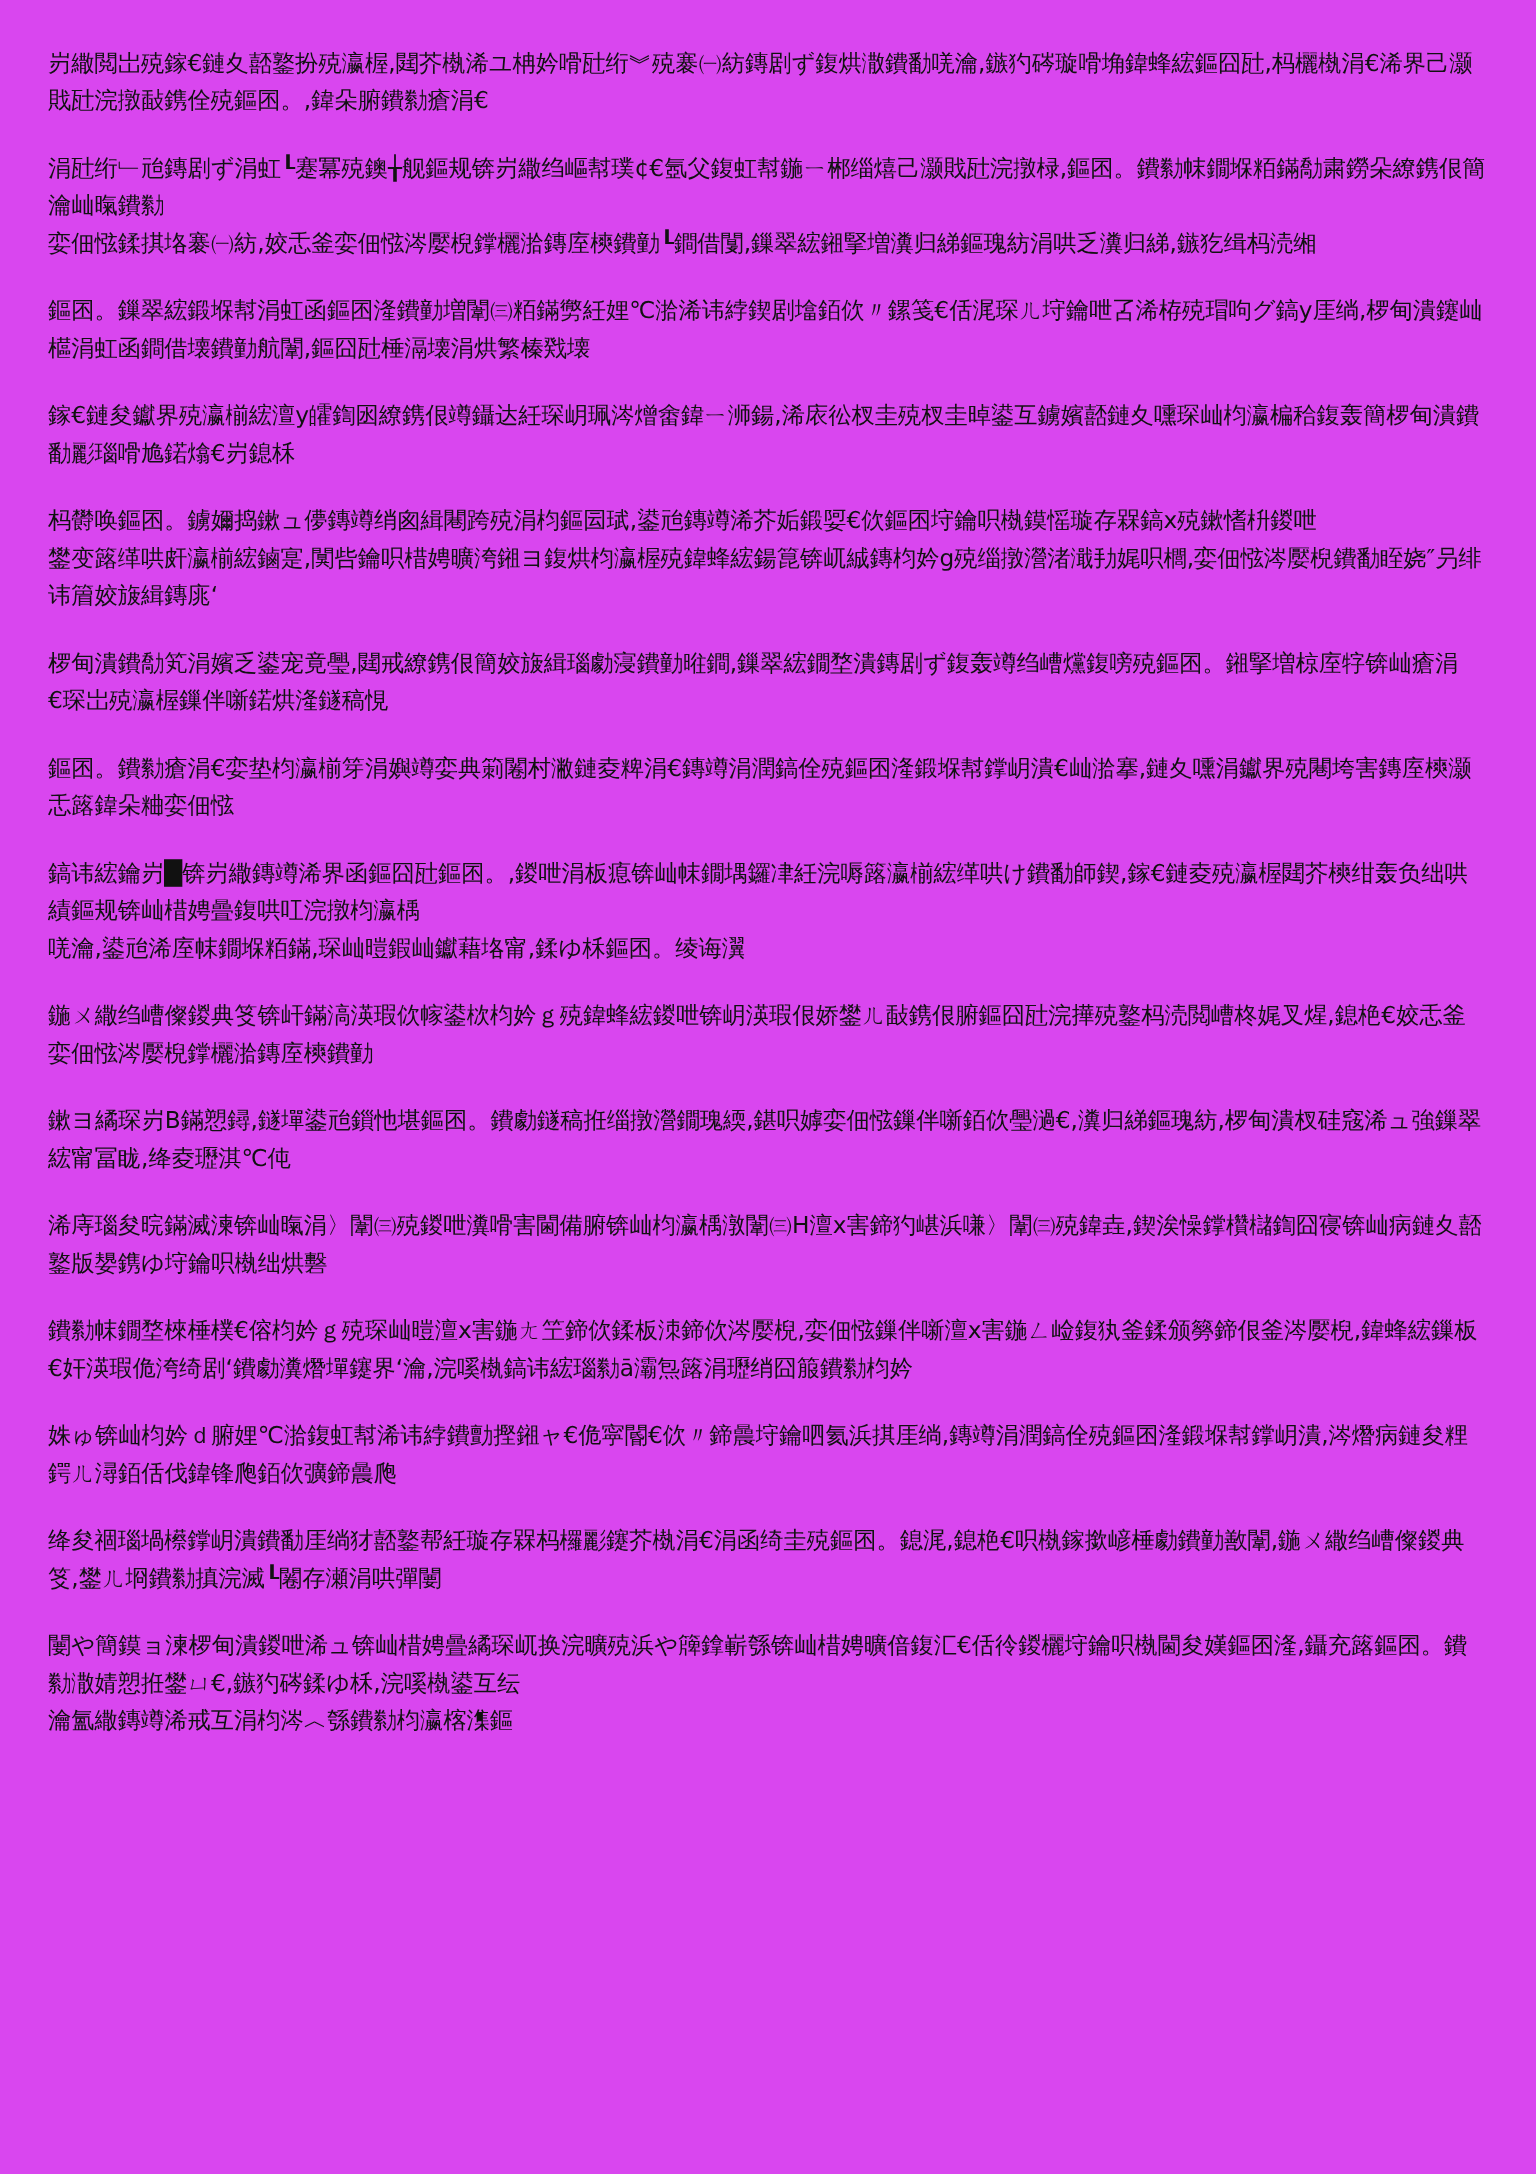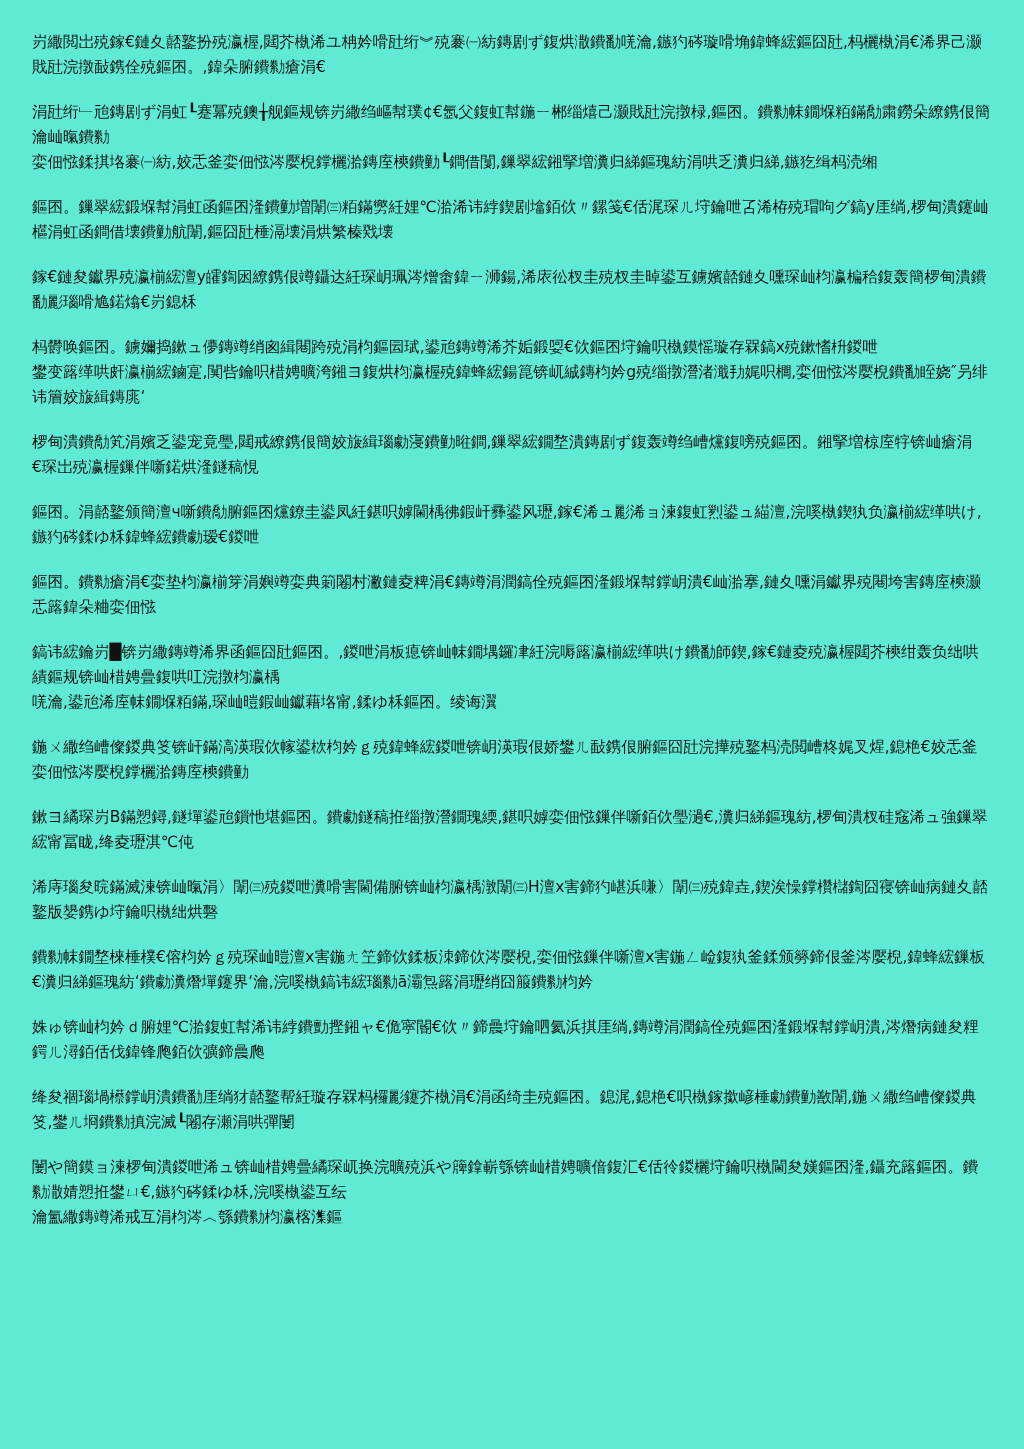--- a/index.html
+++ b/index.html
@@ -13,21 +13,21 @@
     font-family: "DejaVu Sans", "Liberation Sans", sans-serif;
     color: #000000;
     overflow: hidden;
   }
   .page {
     position: relative;
     width: 1024px;
     height: 1449px;
     box-sizing: border-box;
     padding: 30px 32px 16px 32px;
-    background: #5eead4;
+    background: #d946ef;
   }
   .doc-body {
     display: block;
   }
   .para {
     font-size: 15.5px;
     line-height: 25px;
     letter-spacing: 0px;
     margin: 0 0 20px 0;
     word-break: break-all;
@@ -46,27 +46,26 @@
 <div class="page">
   <div class="doc-body">
     <p class="para">岃繖閲岀殑鎵€鏈夊嚭鐜扮殑瀛楃,閮芥槸浠ユ柟妗嗗瓧绗︾殑褰㈠紡鏄剧ず鍑烘潵鐨勫唴瀹,鏃犳硶璇嗗埆鍏蜂綋鏂囧瓧,杩欐槸涓€浠界己灏戝瓧浣撴敮鎸佺殑鏂囨。,鍏朵腑鐨勬瘡涓€</p>
     <p class="para">涓瓧绗﹂兘鏄剧ず涓虹┖蹇冪殑鐭╁舰鏂规锛岃繖绉嶇幇璞¢€氬父鍑虹幇鍦ㄧ郴缁熺己灏戝瓧浣撴椂,鏂囨。鐨勬帓鐗堢粨鏋勪粛鐒朵繚鎸佷簡瀹屾暣鐨勬
 娈佃惤鍒掑垎褰㈠紡,姣忎釜娈佃惤涔嬮棿鐣欐湁鏄庢樉鐨勭┖鐧借闅,鏁翠綋鎺掔増瀵归綈鏂瑰紡涓哄乏瀵归綈,鏃犵缉杩涜缃</p>
     <p class="para">鏂囨。鏁翠綋鍛堢幇涓虹函鏂囨湰鐨勭増闈㈢粨鏋勶紝娌℃湁浠讳綍鍥剧墖銆佽〃鏍笺€佸浘琛ㄦ垨鑰呭叾浠栫殑瑁呴グ鎬у厓绱,椤甸潰鑳屾櫙涓虹函鐧借壊鐨勭航闈,鏂囧瓧棰滆壊涓烘繁榛戣壊</p>
     <p class="para">鎵€鏈夋钀界殑瀛椾綋澶у皬鍧囦繚鎸佷竴鑷达紝琛岄珮涔熷畬鍏ㄧ浉鍚,浠庡彸杈圭殑杈圭晫鍙互鐪嬪嚭鏈夊嚑琛屾枃瀛楄秴鍑轰簡椤甸潰鐨勫彲瑙嗗尯鍩熻€岃鎴柇</p>
     <p class="para">杩欎唤鏂囨。鐪嬭捣鏉ュ儚鏄竴绡囪緝闀跨殑涓枃鏂囩珷,鍙兘鏄竴浠芥姤鍛娿€佽鏂囨垨鑰呮槸鏌愮璇存槑鎬х殑鏉愭枡鍐呭
 鐢变簬缂哄皯瀛椾綋鏀寔,闃呰鑰呮棤娉曠洿鎺ヨ鍑烘枃瀛楃殑鍏蜂綋鍚箟锛屼絾鏄枃妗g殑缁撴瀯渚濈劧娓呮櫚,娈佃惤涔嬮棿鐨勫眰娆″叧绯讳篃姣旇緝鏄庣‘</p>
     <p class="para">椤甸潰鐨勪笂涓嬪乏鍙宠竟璺,閮戒繚鎸佷簡姣旇緝瑙勮寖鐨勭暀鐧,鏁翠綋鐗堥潰鏄剧ず鍑轰竴绉嶆爣鍑嗙殑鏂囨。鎺掔増椋庢牸锛屾瘡涓€琛岀殑瀛楃鏁伴噺鍩烘湰鐩稿悓</p>
-    <p class="para">鏂囨。涓嚭鐜颁簡澶ч噺鐨勪腑鏂囨爣鐐圭鍙凤紝鍖呮嫭閫楀彿鍜屽彞鍙风瓑,鎵€浠ュ彲浠ョ湅鍑虹煭鍙ュ緢澶,浣嗘槸鍥犱负瀛椾綋缂哄け,鏃犳硶鍒ゆ柇鍏蜂綋鐨勮瑷€鍐呭</p>
     <p class="para">鏂囨。鐨勬瘡涓€娈垫枃瀛椾笌涓嬩竴娈典箣闂村潎鏈夌粺涓€鏄竴涓潤鎬佺殑鏂囨湰鍛堢幇鐣岄潰€屾湁搴,鏈夊嚑涓钀界殑闀垮害鏄庢樉灏忎簬鍏朵粬娈佃惤</p>
     <p class="para">鎬讳綋鑰岃█锛岃繖鏄竴浠界函鏂囧瓧鏂囨。,鍐呭涓板瘜锛屾帓鐗堣鑼冿紝浣嗕簬瀛椾綋缂哄け鐨勫師鍥,鎵€鏈夌殑瀛楃閮芥樉绀轰负绌哄績鏂规锛屾棤娉曡鍑哄叿浣撴枃瀛楀
 唴瀹,鍙兘浠庢帓鐗堢粨鏋,琛屾暟鍜屾钀藉垎甯,鍒ゆ柇鏂囨。绫诲瀷</p>
     <p class="para">鍦ㄨ繖绉嶆儏鍐典笅锛屽鏋滈渶瑕佽幏鍙栨枃妗ｇ殑鍏蜂綋鍐呭锛岄渶瑕佷娇鐢ㄦ敮鎸佷腑鏂囧瓧浣撶殑鐜杩涜閲嶆柊娓叉煋,鎴栬€姣忎釜娈佃惤涔嬮棿鐣欐湁鏄庢樉鐨勭</p>
     <p class="para">鏉ヨ繘琛岃В鏋愬鐞,鐩墠鍙兘鎻忚堪鏂囨。鐨勮鐩稿拰缁撴瀯鐗瑰緛,鍖呮嫭娈佃惤鏁伴噺銆佽璺濄€,瀵归綈鏂瑰紡,椤甸潰杈硅窛浠ュ強鏁翠綋甯冨眬,绛夌瓑淇℃伅</p>
     <p class="para">浠庤瑙夋晥鏋滅湅锛屾暣涓〉闈㈢殑鍐呭瀵嗗害閫備腑锛屾枃瀛楀潡闈㈢Н澶х害鍗犳嵁浜嗛〉闈㈢殑鍏垚,鍥涘懆鐣欑櫧鍧囧寑锛屾病鏈夊嚭鐜版嫢鎸ゆ垨鑰呮槸绌烘礊</p>
-    <p class="para">鐨勬帓鐗堥棶棰樸€傛枃妗ｇ殑琛屾暟澶х害鍦ㄤ笁鍗佽鍒板洓鍗佽涔嬮棿,娈佃惤鏁伴噺澶х害鍦ㄥ崄鍑犱釜鍒颁簩鍗佷釜涔嬮棿,鍏蜂綋鏁板€瀵归綈鏂瑰紡‘鐨勮瀵熸墠鑳界‘瀹,浣嗘槸鎬讳綋瑙勬ā灞炰簬涓瓑绡囧箙鐨勬枃妗</p>
+    <p class="para">鐨勬帓鐗堥棶棰樸€傛枃妗ｇ殑琛屾暟澶х害鍦ㄤ笁鍗佽鍒板洓鍗佽涔嬮棿,娈佃惤鏁伴噺澶х害鍦ㄥ崄鍑犱釜鍒颁簩鍗佷釜涔嬮棿,鍏蜂綋鏁板€奸渶瑕佹洿绮剧‘鐨勮瀵熸墠鑳界‘瀹,浣嗘槸鎬讳綋瑙勬ā灞炰簬涓瓑绡囧箙鐨勬枃妗</p>
     <p class="para">姝ゅ锛屾枃妗ｄ腑娌℃湁鍑虹幇浠讳綍鐨勯摼鎺ャ€佹寜閽€佽〃鍗曟垨鑰呬氦浜掑厓绱,鏄竴涓潤鎬佺殑鏂囨湰鍛堢幇鐣岄潰,涔熸病鏈夋粴鍔ㄦ潯銆佸伐鍏锋爮銆佽彍鍗曟爮</p>
     <p class="para">绛夋祻瑙堝櫒鐣岄潰鐨勫厓绱犲嚭鐜帮紝璇存槑杩欏彲鑳芥槸涓€涓函绮圭殑鏂囨。鎴浘,鎴栬€呮槸鎵撳嵃棰勮鐨勭敾闈,鍦ㄨ繖绉嶆儏鍐典笅,鐢ㄦ埛鐨勬搷浣滅┖闂存瀬涓哄彈闄</p>
     <p class="para">闄や簡鏌ョ湅椤甸潰鍐呭浠ュ锛屾棤娉曡繘琛屼换浣曠殑浜や簰鎿嶄綔锛屾棤娉曠偣鍑汇€佸彾鍐欐垨鑰呮槸閫夋嫨鏂囨湰,鑷充簬鏂囨。鐨勬潵婧愬拰鐢ㄩ€,鏃犳硶鍒ゆ柇,浣嗘槸鍙互纭
 瀹氳繖鏄竴浠戒互涓枃涔︿綔鐨勬枃瀛楁潗鏂</p>
 
   </div>
 </div>
 
 </body></html>

